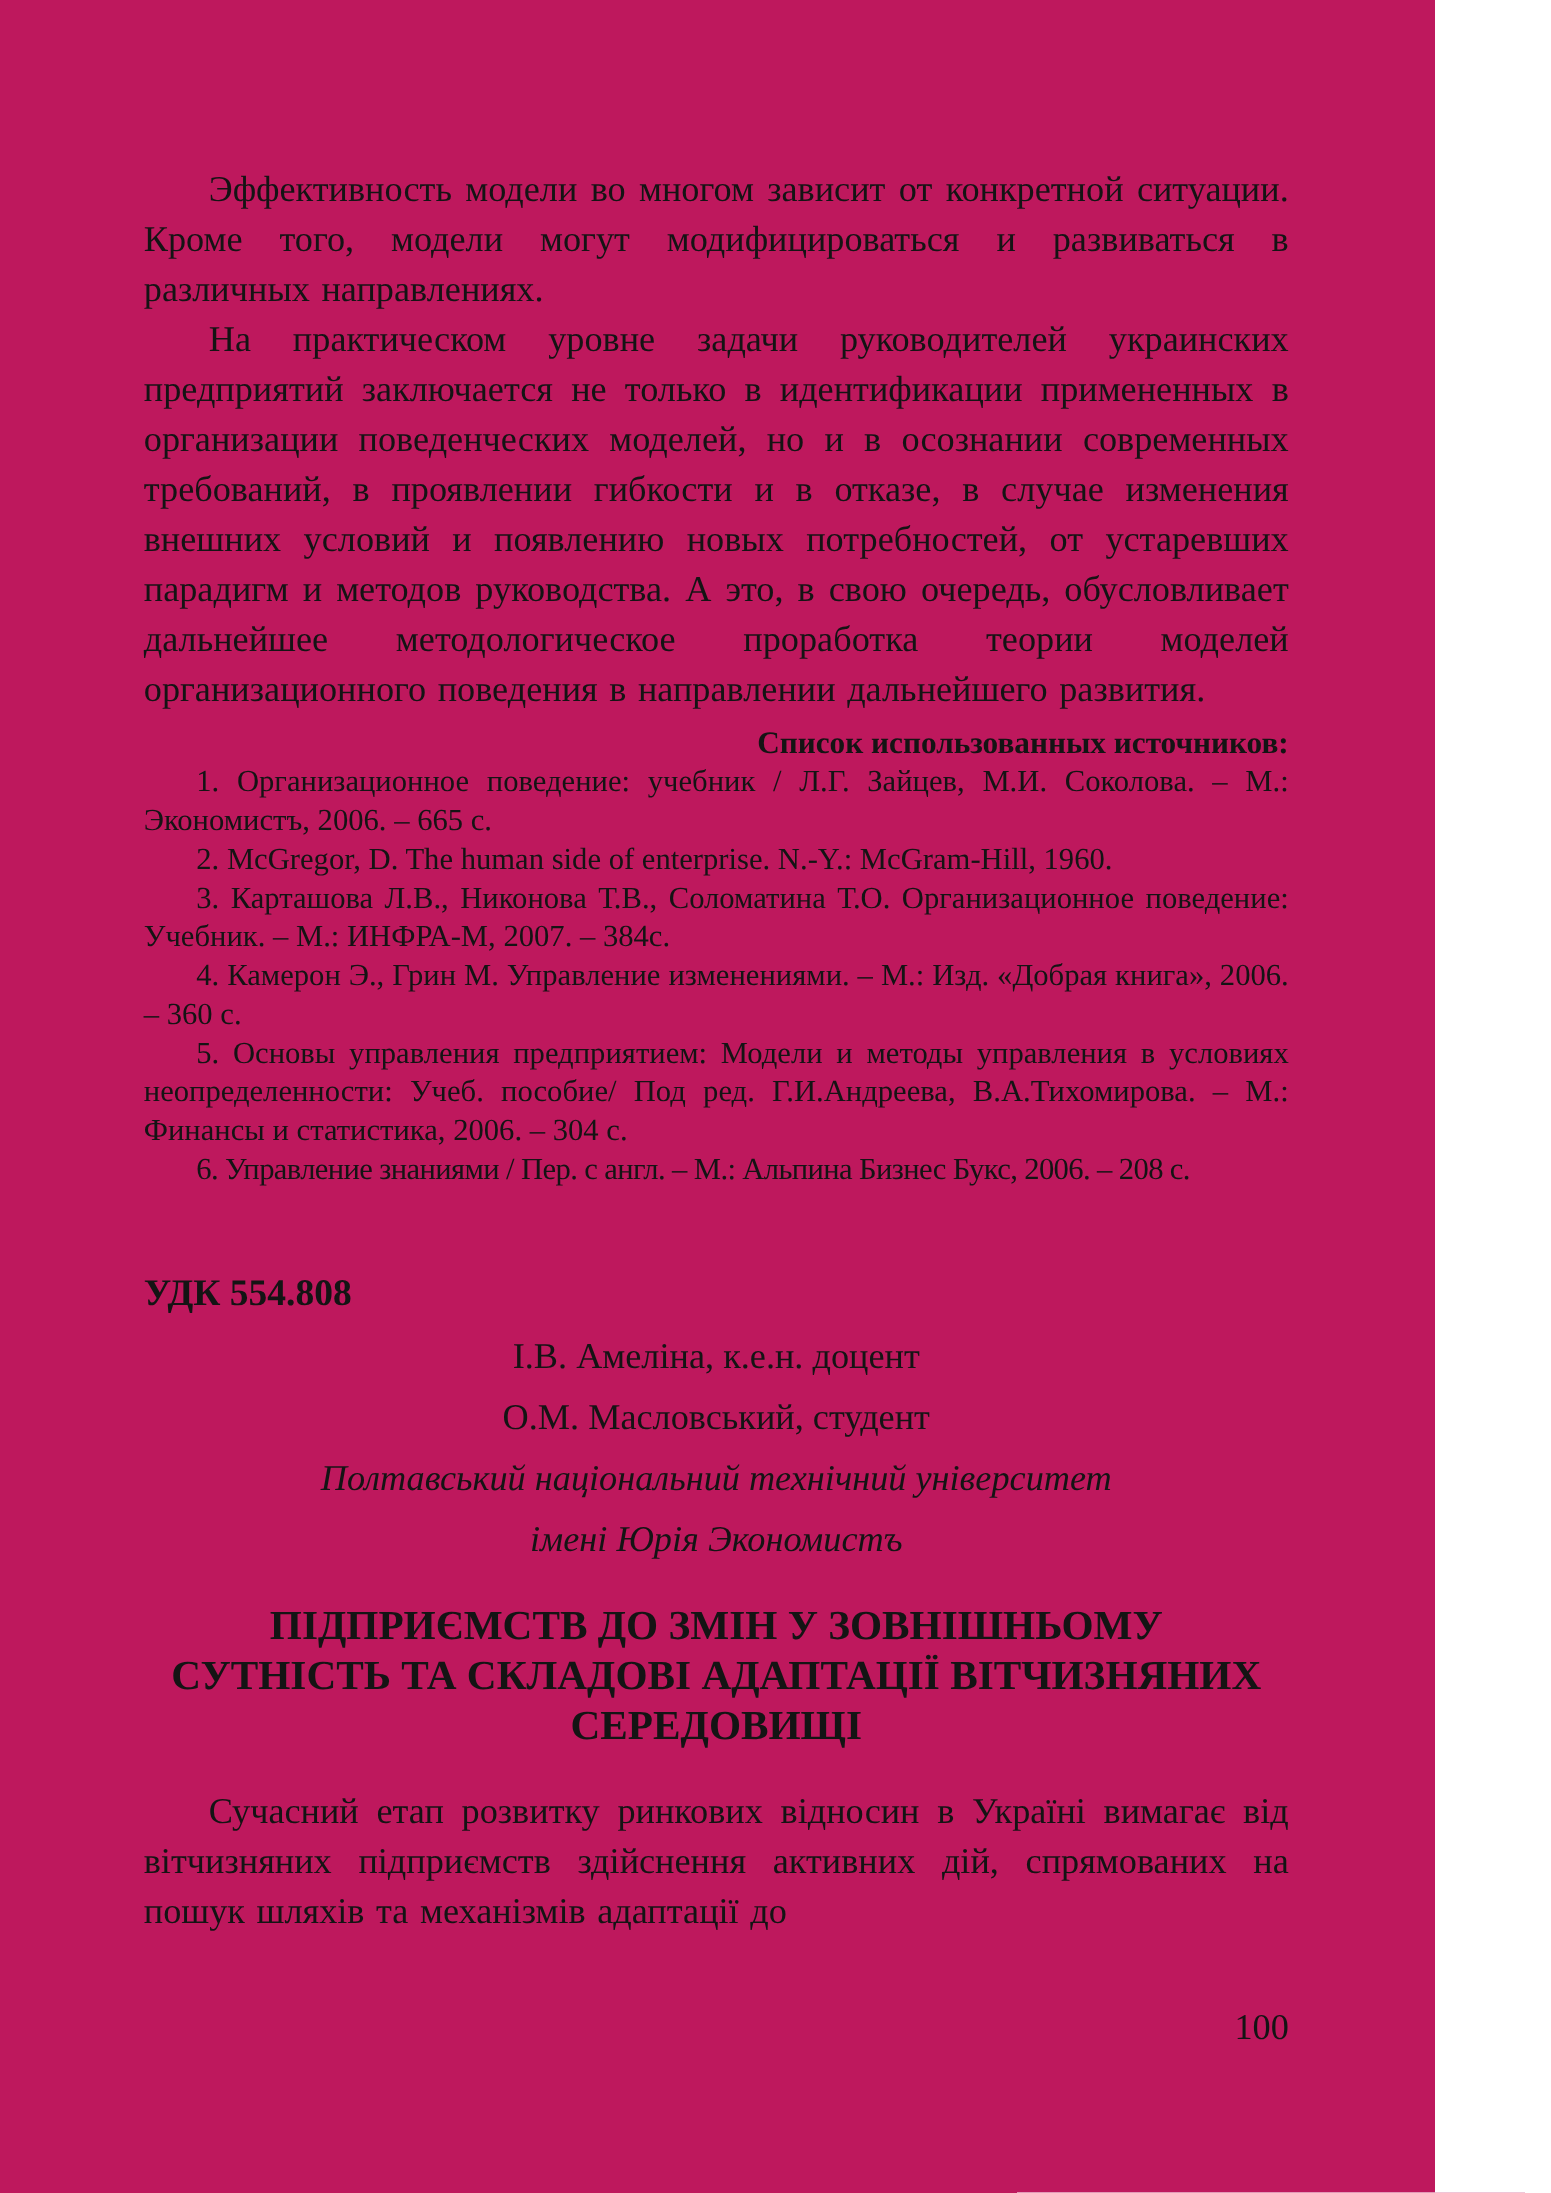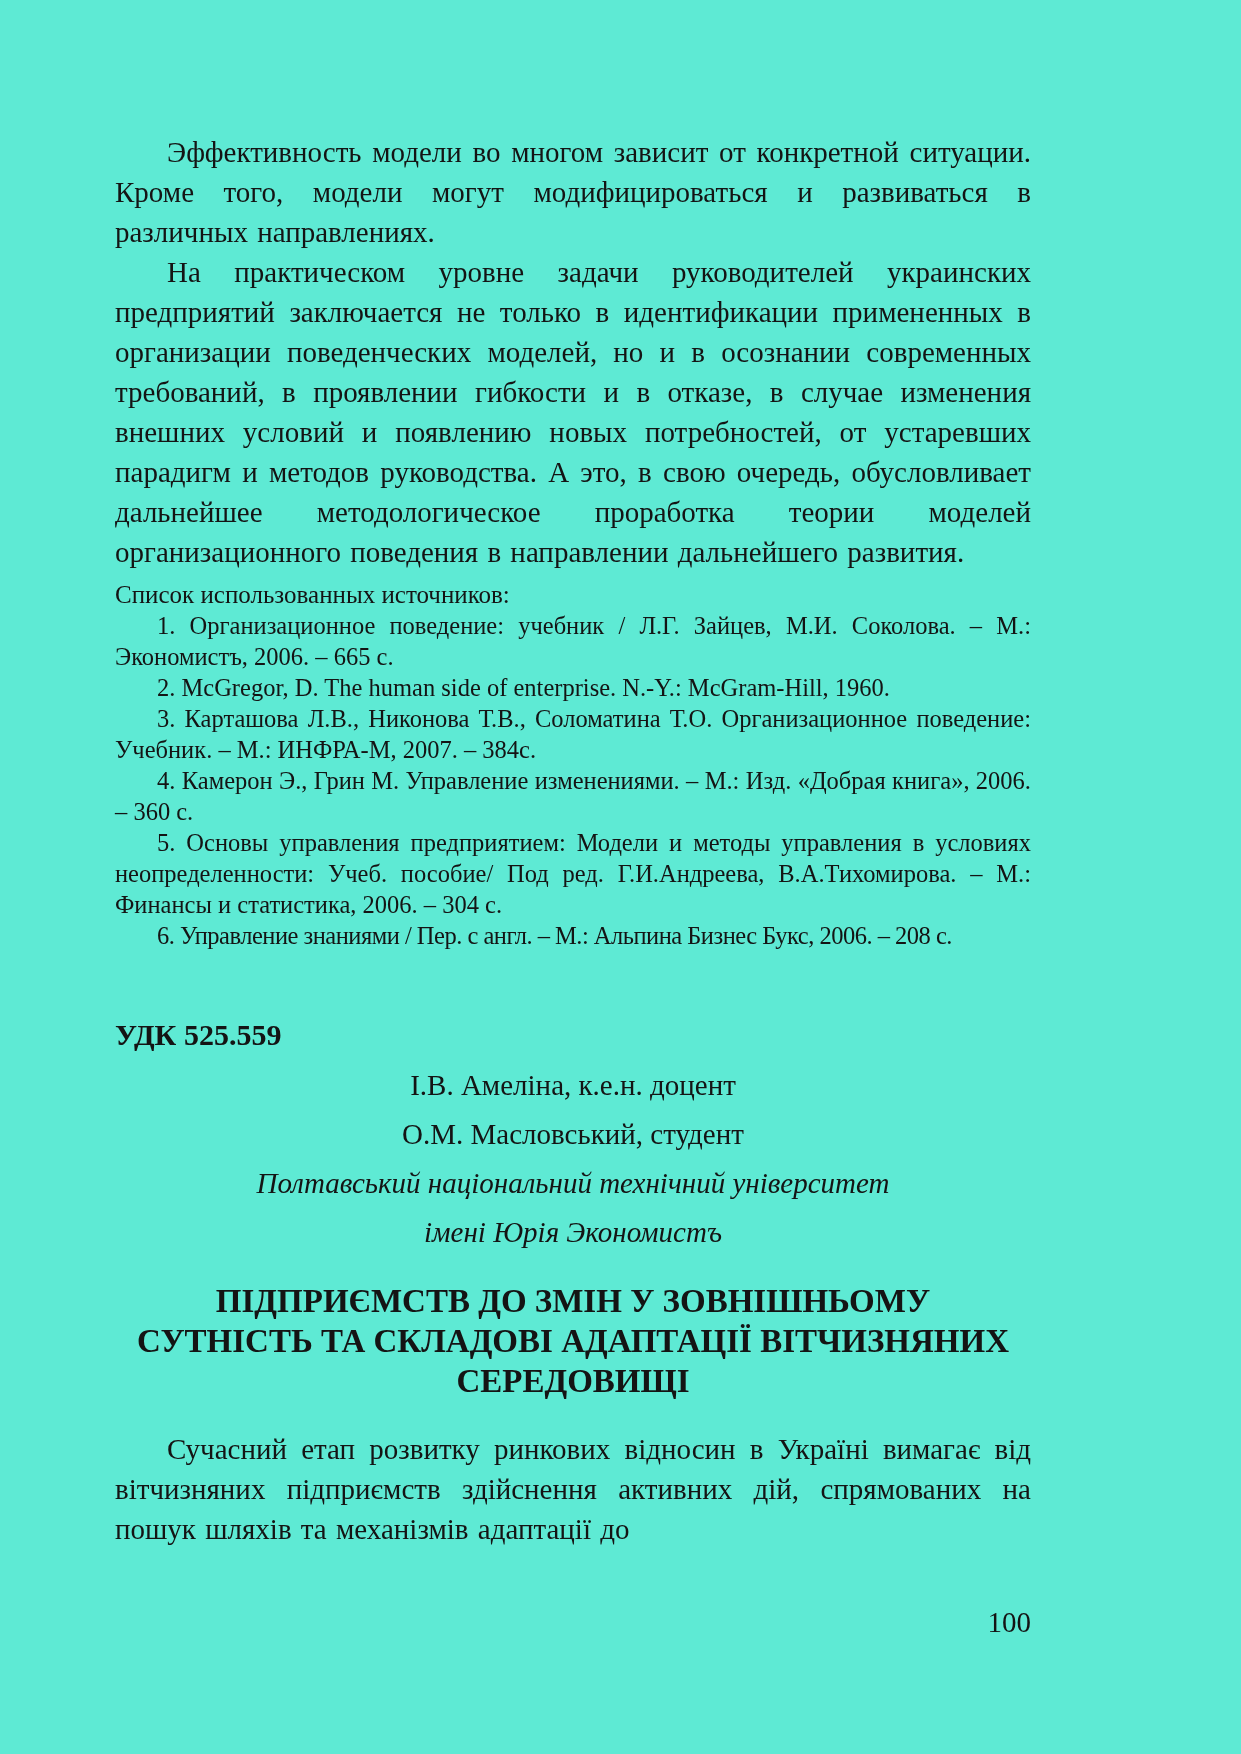--- a/index.html
+++ b/index.html
@@ -2,23 +2,23 @@
 <html><head>
 <meta charset="utf-8">
 <style>
   html, body {
     margin: 0;
     padding: 0;
     background: #ffffff;
   }
   .page {
     position: relative;
-    width: 1241px;
+    width: 1148px;
     height: 1754px;
-    background: #5eead4;
+    background: #be185d;
     color: #141414;
     font-family: "Liberation Serif", serif;
     overflow: hidden;
   }
   .content {
     position: absolute;
     left: 115px;
     top: 0;
     width: 916px;
     padding-top: 132px;
@@ -29,22 +29,22 @@
     line-height: 40px;
     text-align: justify;
     text-indent: 52px;
     word-spacing: 2px;
   }
   .ref-heading {
     margin: 0;
     padding-top: 7px;
     font-size: 25px;
     line-height: 31px;
-    font-weight: normal;
-    text-align: left;
+    font-weight: bold;
+    text-align: right;
   }
   .ref {
     margin: 0;
     font-size: 24.5px;
     line-height: 31px;
     text-align: justify;
     text-indent: 42px;
   }
   .ref.condensed {
     letter-spacing: -0.5px;
@@ -97,21 +97,21 @@
 
     <h3 class="ref-heading">Список использованных источников:</h3>
 
     <p class="ref">1. Организационное поведение: учебник / Л.Г. Зайцев, М.И. Соколова. – М.: Экономистъ, 2006. – 665 с.</p>
     <p class="ref">2. McGregor, D. The human side of enterprise. N.-Y.: McGram-Hill, 1960.</p>
     <p class="ref">3. Карташова Л.В., Никонова Т.В., Соломатина Т.О. Организационное поведение: Учебник. – М.: ИНФРА-М, 2007. – 384с.</p>
     <p class="ref">4. Камерон Э., Грин М. Управление изменениями. – М.: Изд. «Добрая книга», 2006. – 360 с.</p>
     <p class="ref">5. Основы управления предприятием: Модели и методы управления в условиях неопределенности: Учеб. пособие/ Под ред. Г.И.Андреева, В.А.Тихомирова. – М.: Финансы и статистика, 2006. – 304 с.</p>
     <p class="ref condensed">6. Управление знаниями / Пер. с англ. – М.: Альпина Бизнес Букс, 2006. – 208 с.</p>
 
-    <p class="udc">УДК 525.559</p>
+    <p class="udc">УДК 554.808</p>
 
     <div class="authors">
       <p>І.В. Амеліна, к.е.н. доцент</p>
       <p>О.М. Масловський, студент</p>
       <p class="affil">Полтавський національний технічний університет</p>
       <p class="affil">імені Юрія Экономистъ</p>
     </div>
 
     <h1 class="title">
       <div>ПІДПРИЄМСТВ ДО ЗМІН У ЗОВНІШНЬОМУ</div>

